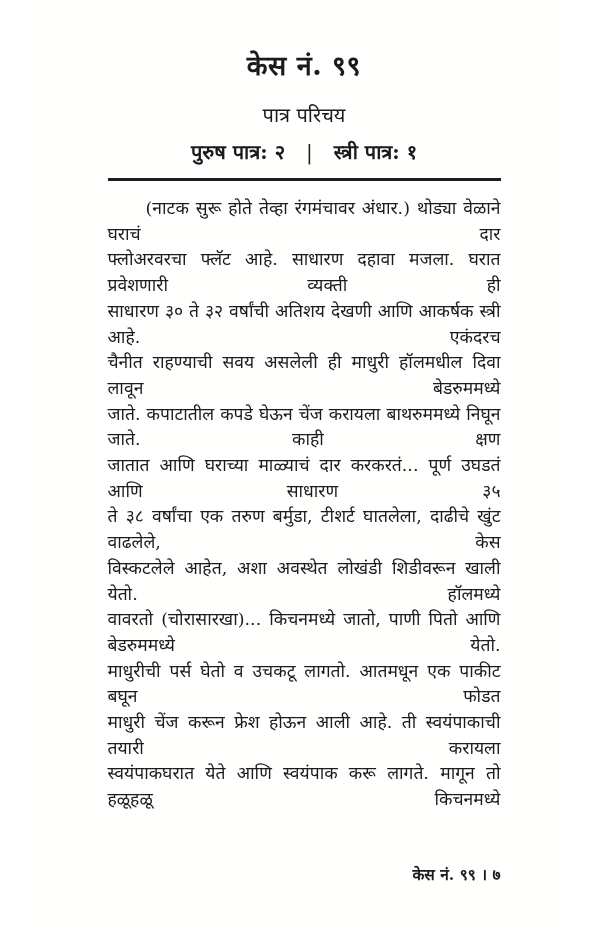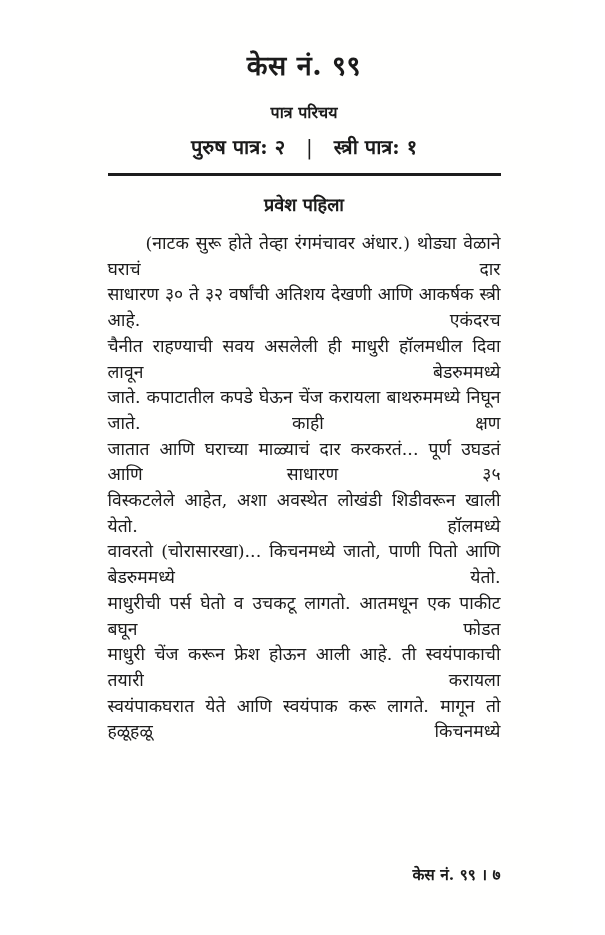--- a/index.html
+++ b/index.html
@@ -20,22 +20,22 @@
     overflow: hidden;
   }
   .center { text-align: center; }
   .page-title {
     font-size: 27px;
     font-weight: bold;
     margin: 0 0 18px 0;
     letter-spacing: 0.5px;
   }
   .cast-heading {
-    font-size: 16px;
-    font-weight: bold;
+    font-size: 20px;
+    font-weight: normal;
     margin-bottom: 10px;
   }
   .cast-line {
     font-size: 20px;
     font-weight: bold;
   }
   .cast-divider {
     display: inline-block;
     margin: 0 21px;
     font-weight: normal;
@@ -81,29 +81,30 @@
 
   <header class="center">
     <h1 class="page-title">केस नं. ९९</h1>
     <div class="cast-heading">पात्र परिचय</div>
     <div class="cast-line">
       <span>पुरुष पात्र: २</span><span class="cast-divider">|</span><span>स्त्री पात्र: १</span>
     </div>
     <hr class="rule">
   </header>
 
-  <div class="scene-title center">प्रवेश पहिला</div>
 
   <div class="body-text">
     <div>
         <div class="line indent">(नाटक सुरू होते तेव्हा रंगमंचावर अंधार.) थोड्या वेळाने घराचं दार</div>
+        <div class="line">फ्लोअरवरचा फ्लॅट आहे. साधारण दहावा मजला. घरात प्रवेशणारी व्यक्ती ही</div>
         <div class="line">साधारण ३० ते ३२ वर्षांची अतिशय देखणी आणि आकर्षक स्त्री आहे. एकंदरच</div>
         <div class="line">चैनीत राहण्याची सवय असलेली ही माधुरी हॉलमधील दिवा लावून बेडरुममध्ये</div>
         <div class="line">जाते. कपाटातील कपडे घेऊन चेंज करायला बाथरुममध्ये निघून जाते. काही क्षण</div>
         <div class="line">जातात आणि घराच्या माळ्याचं दार करकरतं... पूर्ण उघडतं आणि साधारण ३५</div>
+        <div class="line">ते ३८ वर्षांचा एक तरुण बर्मुडा, टीशर्ट घातलेला, दाढीचे खुंट वाढलेले, केस</div>
         <div class="line">विस्कटलेले आहेत, अशा अवस्थेत लोखंडी शिडीवरून खाली येतो. हॉलमध्ये</div>
         <div class="line">वावरतो (चोरासारखा)... किचनमध्ये जातो, पाणी पितो आणि बेडरुममध्ये येतो.</div>
         <div class="line">माधुरीची पर्स घेतो व उचकटू लागतो. आतमधून एक पाकीट बघून फोडत</div>
         <div class="line">माधुरी चेंज करून फ्रेश होऊन आली आहे. ती स्वयंपाकाची तयारी करायला</div>
         <div class="line">स्वयंपाकघरात येते आणि स्वयंपाक करू लागते. मागून तो हळूहळू किचनमध्ये</div>
       </div>
 
   </div>
 
   <div class="page-footer">केस नं. ९९ । ७</div>

